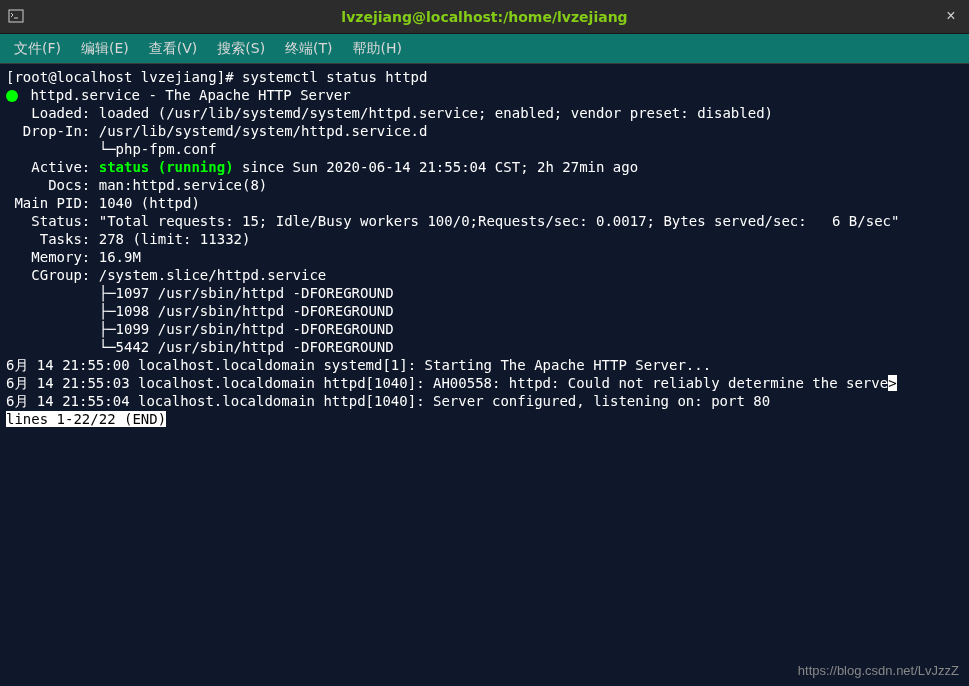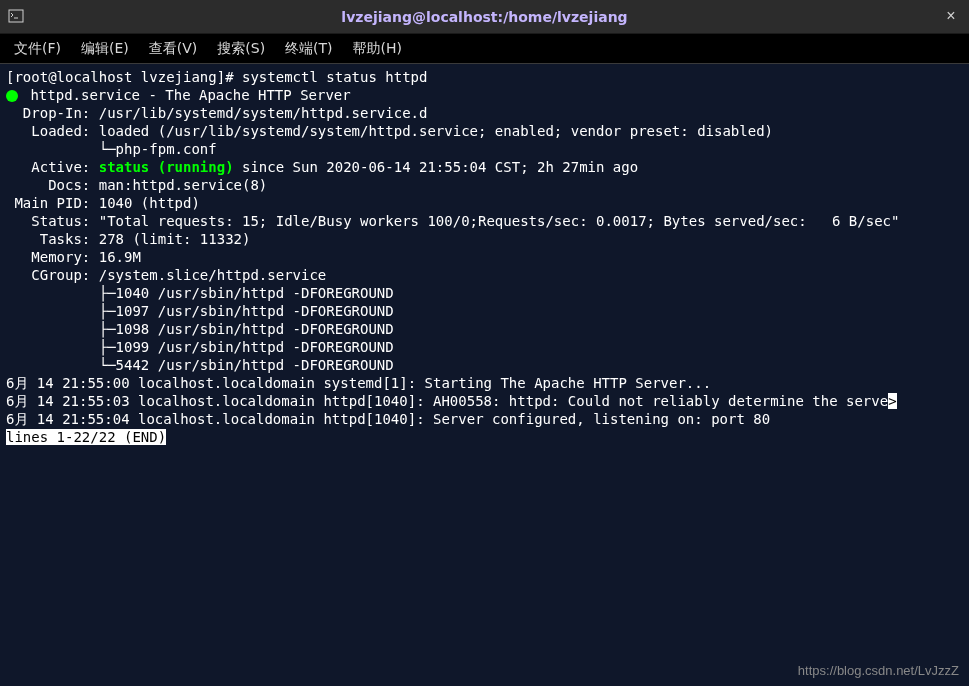--- a/index.html
+++ b/index.html
@@ -21,40 +21,40 @@
     }
     .titlebar-icon {
       position: absolute;
       left: 8px;
       top: 8px;
       width: 16px;
       height: 16px;
       color: #d0d0d0;
     }
     .titlebar-title {
-      color: #c4b5fd;
+      color: #84cc16;
       font-size: 14px;
       font-weight: bold;
       font-family: "DejaVu Sans", sans-serif;
     }
     .titlebar-close {
       position: absolute;
       right: 10px;
       top: 8px;
       width: 16px;
       height: 16px;
       color: #d0d0d0;
       cursor: pointer;
       font-family: sans-serif;
       display: flex;
       align-items: center;
       justify-content: center;
     }
     .menubar {
-      background: #000000;
+      background: #0f766e;
       height: 30px;
       display: flex;
       align-items: center;
       padding: 0 4px;
       border-bottom: 1px solid #3a3a3a;
     }
     .menu-item {
       color: #d8d8d8;
       font-size: 14px;
       padding: 4px 10px;
@@ -119,31 +119,30 @@
   <span class="menu-item">编辑(E)</span>
   <span class="menu-item">查看(V)</span>
   <span class="menu-item">搜索(S)</span>
   <span class="menu-item">终端(T)</span>
   <span class="menu-item">帮助(H)</span>
 </div>
 
 <div class="terminal">
   <div class="term-line">[root@localhost lvzejiang]# systemctl status httpd</div>
   <div class="term-line"><span class="bullet"></span><span> httpd.service - The Apache HTTP Server</span></div>
+  <div class="term-line">   Loaded: loaded (/usr/lib/systemd/system/httpd.service; enabled; vendor preset: disabled)</div>
   <div class="term-line">  Drop-In: /usr/lib/systemd/system/httpd.service.d</div>
-  <div class="term-line">   Loaded: loaded (/usr/lib/systemd/system/httpd.service; enabled; vendor preset: disabled)</div>
   <div class="term-line">           └─php-fpm.conf</div>
   <div class="term-line"><span>   Active: </span><span class="green-bold">status (running)</span><span> since Sun 2020-06-14 21:55:04 CST; 2h 27min ago</span></div>
   <div class="term-line">     Docs: man:httpd.service(8)</div>
   <div class="term-line"> Main PID: 1040 (httpd)</div>
   <div class="term-line">   Status: "Total requests: 15; Idle/Busy workers 100/0;Requests/sec: 0.0017; Bytes served/sec:   6 B/sec"</div>
   <div class="term-line">    Tasks: 278 (limit: 11332)</div>
   <div class="term-line">   Memory: 16.9M</div>
   <div class="term-line">   CGroup: /system.slice/httpd.service</div>
-  <div class="term-line">           ├─1040 /usr/sbin/httpd -DFOREGROUND</div>
   <div class="term-line">           ├─1097 /usr/sbin/httpd -DFOREGROUND</div>
   <div class="term-line">           ├─1098 /usr/sbin/httpd -DFOREGROUND</div>
   <div class="term-line">           ├─1099 /usr/sbin/httpd -DFOREGROUND</div>
   <div class="term-line">           └─5442 /usr/sbin/httpd -DFOREGROUND</div>
   <div class="term-line"></div>
   <div class="term-line">6月 14 21:55:00 localhost.localdomain systemd[1]: Starting The Apache HTTP Server...</div>
   <div class="term-line"><span>6月 14 21:55:03 localhost.localdomain httpd[1040]: AH00558: httpd: Could not reliably determine the serve</span><span class="inverted">&gt;</span></div>
   <div class="term-line">6月 14 21:55:04 localhost.localdomain httpd[1040]: Server configured, listening on: port 80</div>
   <div class="term-line"><span class="inverted">lines 1-22/22 (END)</span></div>
   <div class="watermark">https://blog.csdn.net/LvJzzZ</div>

